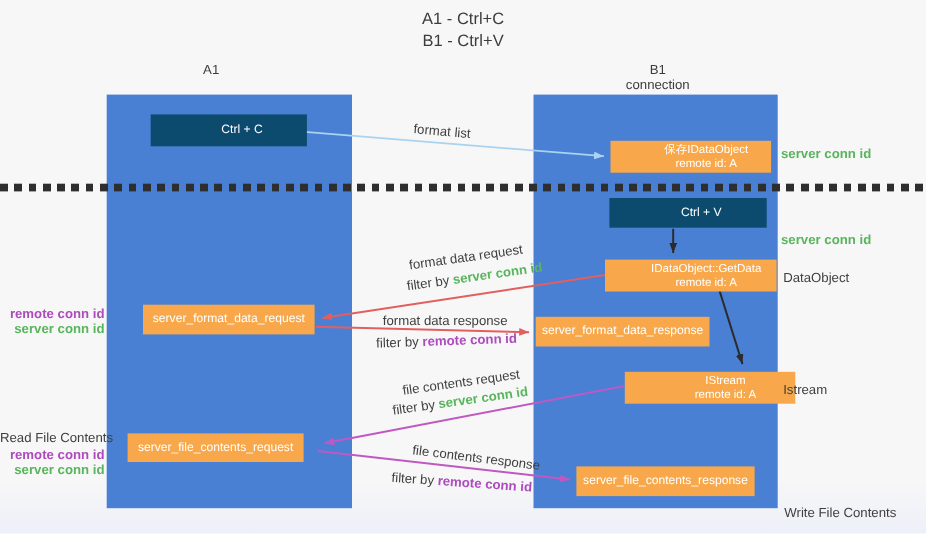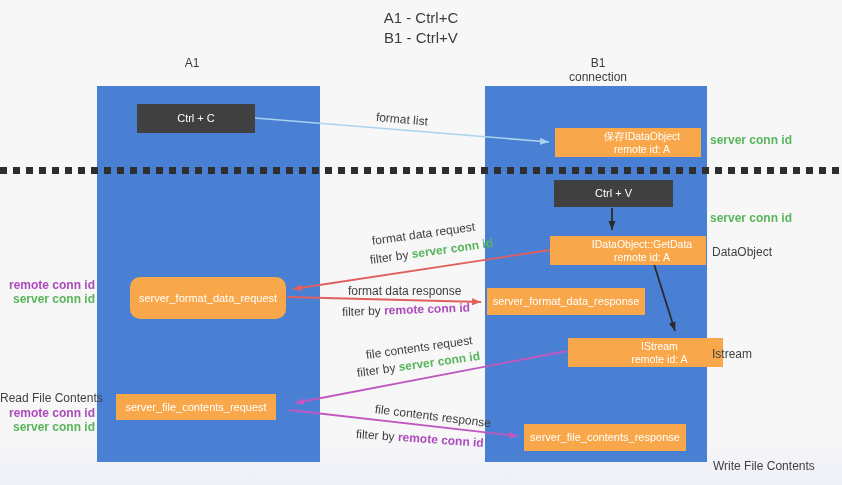--- a/index.html
+++ b/index.html
@@ -31,21 +31,21 @@
     position:absolute;left:0;top:167px;width:842px;height:7px;z-index:4;
     background:repeating-linear-gradient(to right,#2e2e2e 0 7px,transparent 7px 13px);
   }
   svg.arrows{position:absolute;left:0;top:0;z-index:2;}
   .node{
     position:absolute;z-index:3;color:#ffffff;text-align:center;
     display:flex;flex-direction:column;justify-content:center;
     font-size:11px;line-height:13px;
   }
   .node.orange{background:#f8a84a;}
-  .node.green{background:#404040;}
+  .node.green{background:#0c4a6e;padding-left:24px;}
   .node.small{font-size:10.5px;padding-left:28px;}
   .side-label{position:absolute;z-index:3;font-size:12px;line-height:14px;white-space:nowrap;}
   .side-label.right-align{text-align:right;}
   .green-text{color:#58b55c;font-weight:bold;}
   .purple-text{color:#ad4bbd;font-weight:bold;}
   .dark-text{color:#3f3f3f;}
   .flow-label{
     position:absolute;z-index:3;font-size:12px;white-space:nowrap;color:#3f3f3f;
     transform-origin:left center;
   }
@@ -93,21 +93,21 @@
     <line x1="550" y1="250" x2="293" y2="289" stroke="#e25f5f" stroke-width="1.8" marker-end="url(#head-red)"></line>
     <line x1="287" y1="297" x2="481" y2="302" stroke="#e25f5f" stroke-width="1.8" marker-end="url(#head-red)"></line>
     <line x1="654" y1="264" x2="675" y2="331" stroke="#2b2b2b" stroke-width="1.8" marker-end="url(#head-black)"></line>
     <line x1="567" y1="351" x2="295" y2="403" stroke="#c158c1" stroke-width="1.8" marker-end="url(#head-magenta)"></line>
     <line x1="289" y1="410" x2="518" y2="436" stroke="#c158c1" stroke-width="1.8" marker-end="url(#head-magenta)"></line>
   </svg>
 
   <div class="node green" style="left:137px;top:104px;width:118px;height:29px;">
     <div>Ctrl + C</div>
   </div>
-  <div class="node orange" style="left:130px;top:277px;width:156px;height:42px;border-radius:10px;">
+  <div class="node orange" style="left:130px;top:277px;width:156px;height:27px;">
     <div>server_format_data_request</div>
   </div>
   <div class="node orange" style="left:116px;top:394px;width:160px;height:26px;">
     <div>server_file_contents_request</div>
   </div>
 
   <div class="node orange small" style="left:555px;top:128px;width:118px;height:29px;">
     <div>保存IDataObject</div>
     <div>remote id: A</div>
   </div>

